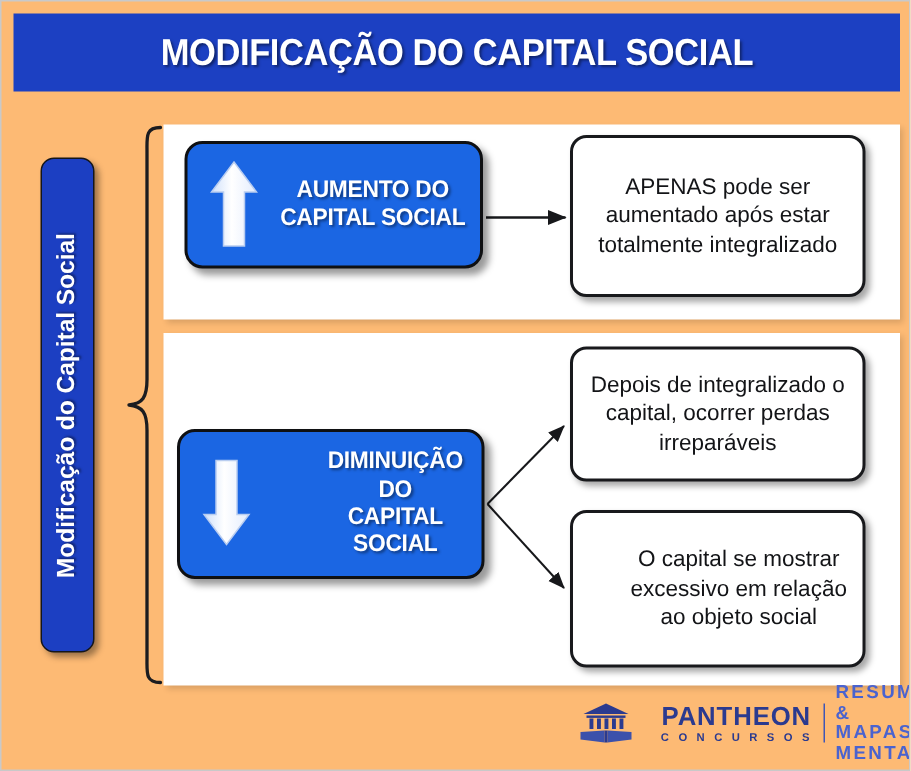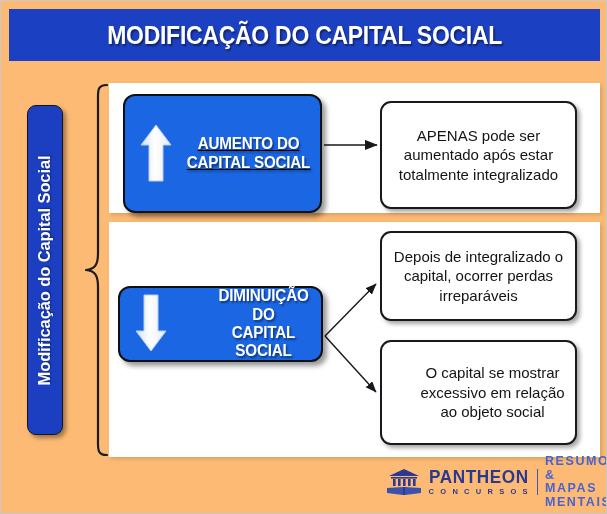--- a/index.html
+++ b/index.html
@@ -108,28 +108,27 @@
     box-shadow: 4px 4px 5px rgba(0,0,0,0.40);
     box-sizing: border-box;
     display: flex;
     align-items: center;
     padding-left: 10px;
   }
   #box-aumento {
     left: 122px;
     top: 93px;
     width: 199px;
-    height: 119px;
-    text-decoration: underline;
+    height: 85px;
   }
   #box-diminuicao {
     left: 117px;
     top: 285px;
     width: 205px;
-    height: 76px;
+    height: 100px;
     gap: 34px;
   }
   .blue-box-label {
     color: #ffffff;
     font-size: 16px;
     font-weight: bold;
     line-height: 1.15;
     text-align: center;
     flex: 1;
     text-shadow: 1.5px 1.5px 2px rgba(0,0,0,0.45);
@@ -158,21 +157,21 @@
     padding: 4px 8px;
   }
   .wbox-text {
     color: #131417;
     font-size: 15px;
     line-height: 1.30;
     text-align: center;
   }
   #wbox-apenas {
     left: 379px;
-    top: 100px;
+    top: 89px;
     width: 197px;
     height: 108px;
   }
   #wbox-perdas {
     left: 379px;
     top: 230px;
     width: 197px;
     height: 90px;
   }
   #wbox-excessivo {
@@ -210,20 +209,21 @@
   }
   .logo-words {
     display: flex;
     align-items: center;
   }
   .logo-pantheon-block {
     display: flex;
     flex-direction: column;
     align-items: flex-end;
     line-height: 1;
+    margin-left: 12px;
   }
   .logo-pantheon {
     color: #2b3a8f;
     font-size: 17.5px;
     font-weight: bold;
     letter-spacing: 0.6px;
     transform: scaleX(0.98);
   }
   .logo-concursos {
     color: #2b3a8f;

